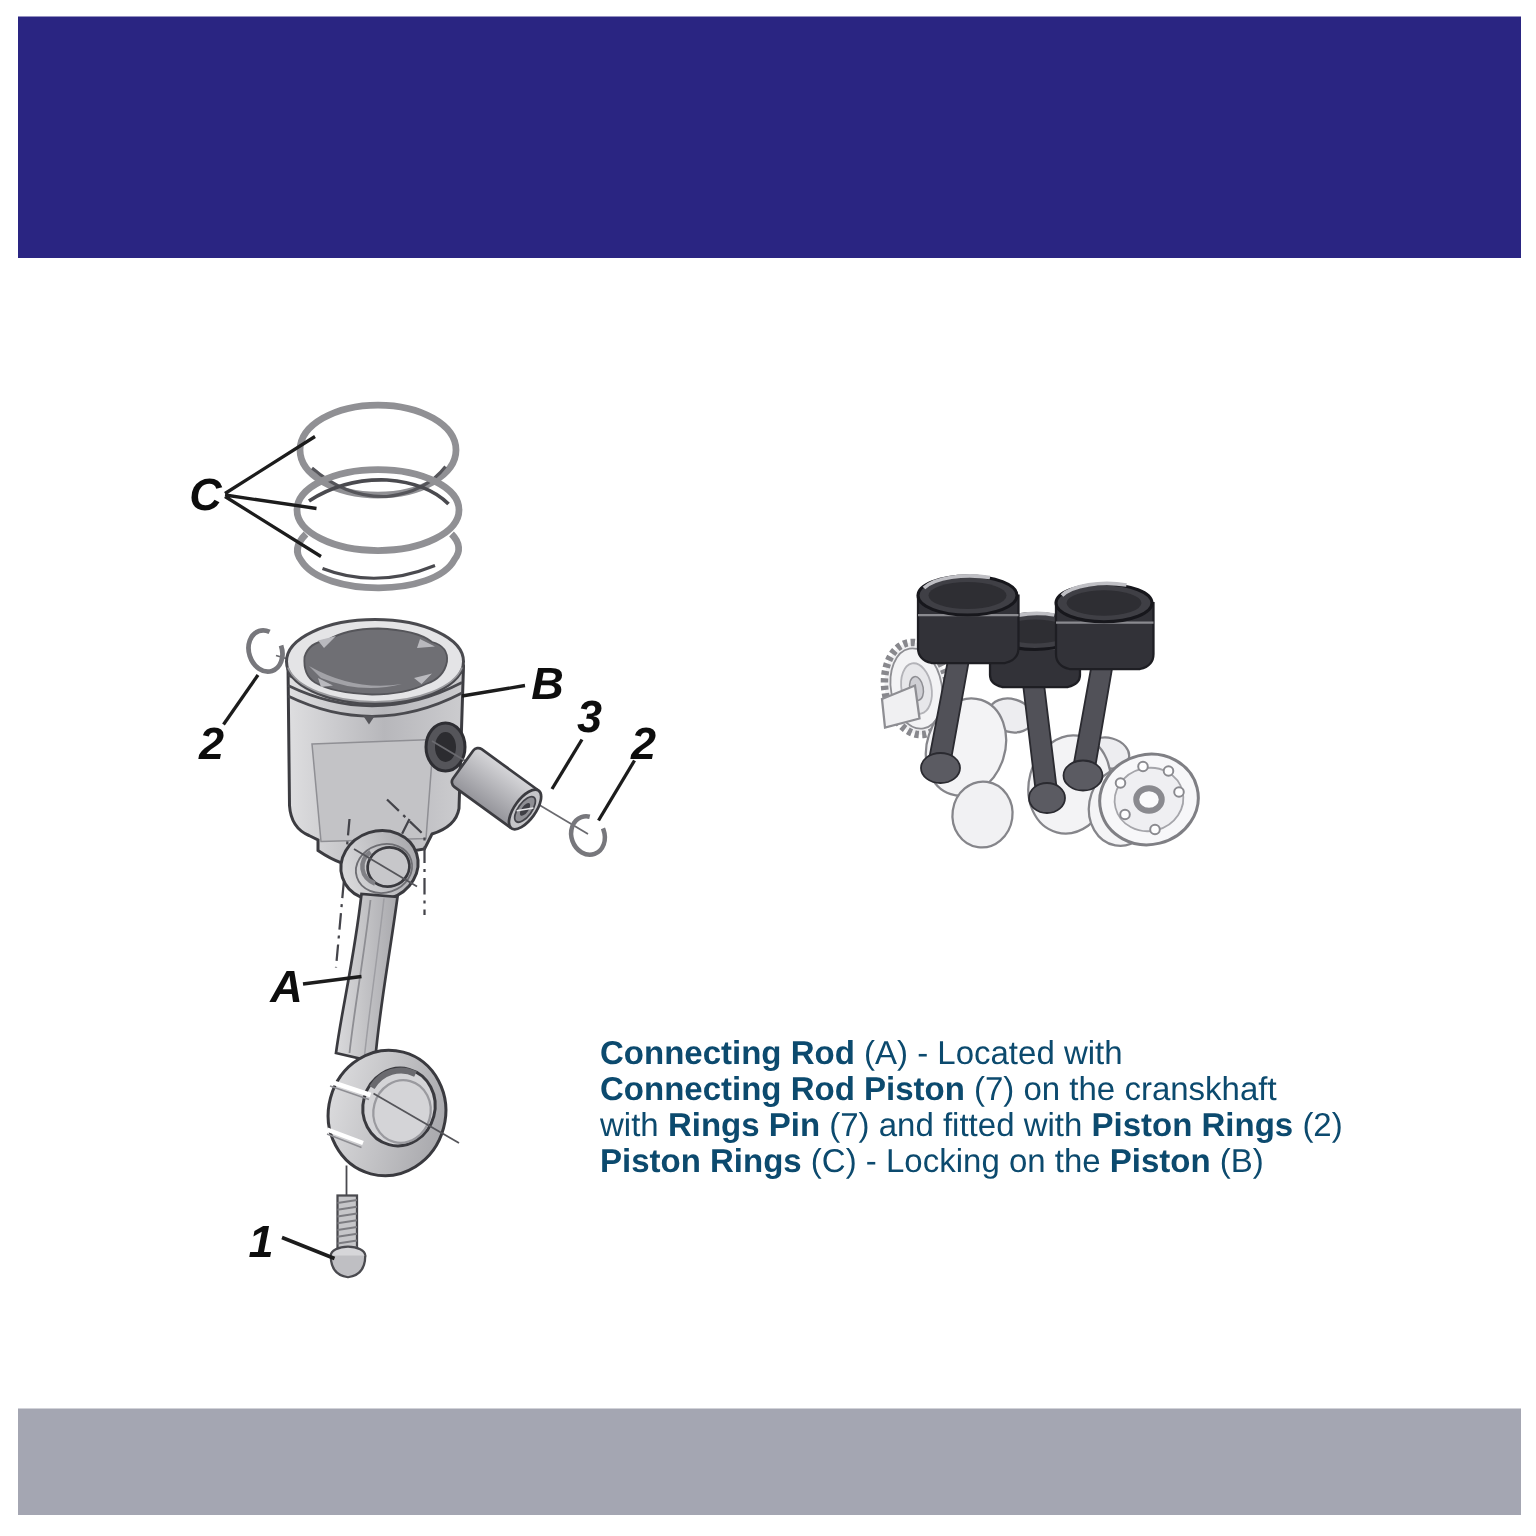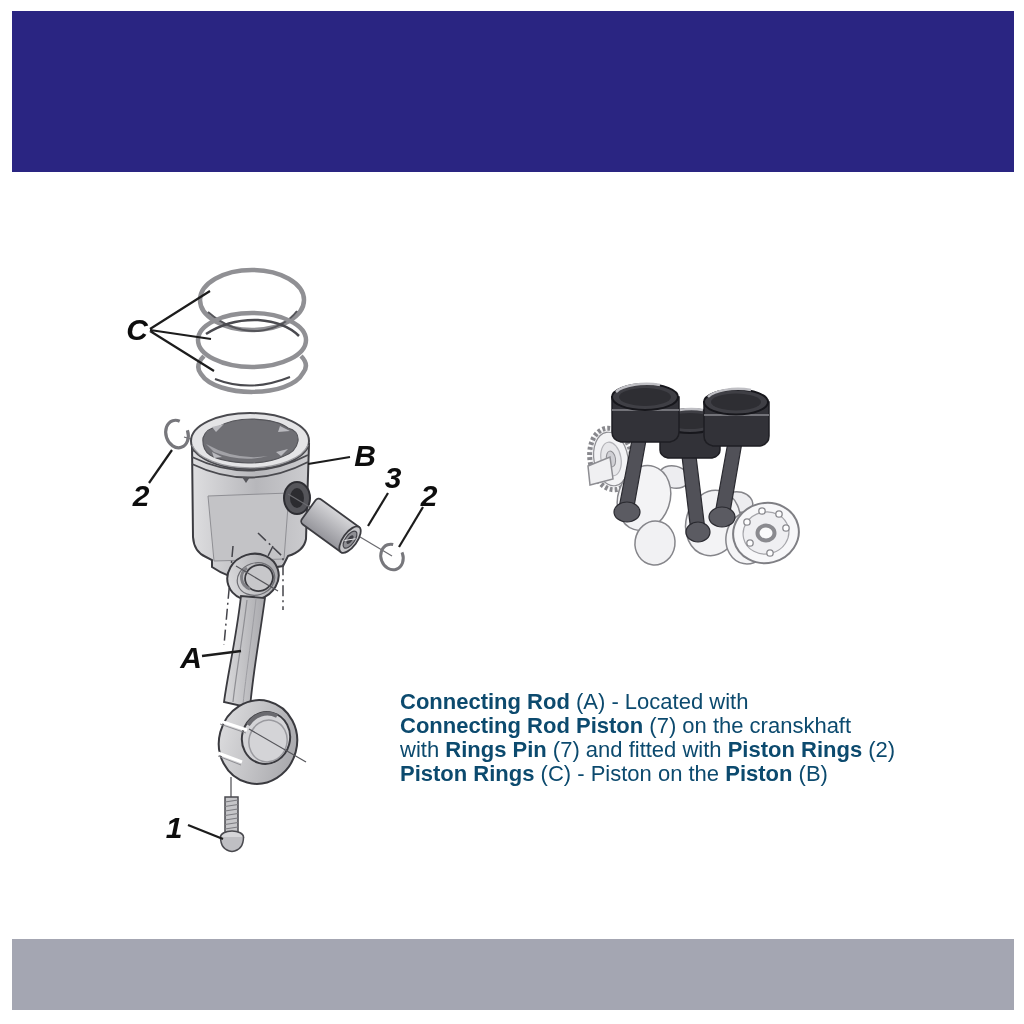--- a/index.html
+++ b/index.html
@@ -207,15 +207,15 @@
           <path d="M708,397 A32 12.5 0 0 1 751,390" fill="none" stroke="#bfbfc4" stroke-width="2.5"></path>
         </g>
       </g>
     </g>
   </svg>
 
   <div class="caption">
       <div class="caption-line"><span class="b">Connecting Rod</span><span> (A) - Located with</span></div>
       <div class="caption-line"><span class="b">Connecting Rod Piston</span><span> (7) on the cranskhaft</span></div>
       <div class="caption-line"><span>with </span><span class="b">Rings Pin</span><span> (7) and fitted with </span><span class="b">Piston Rings</span><span> (2)</span></div>
-      <div class="caption-line"><span class="b">Piston Rings</span><span> (C) - Piston on the </span><span class="b">Piston</span><span> (B)</span></div>
+      <div class="caption-line"><span class="b">Piston Rings</span><span> (C) - Locking on the </span><span class="b">Piston</span><span> (B)</span></div>
     </div>
 </div>
 
 </body></html>

